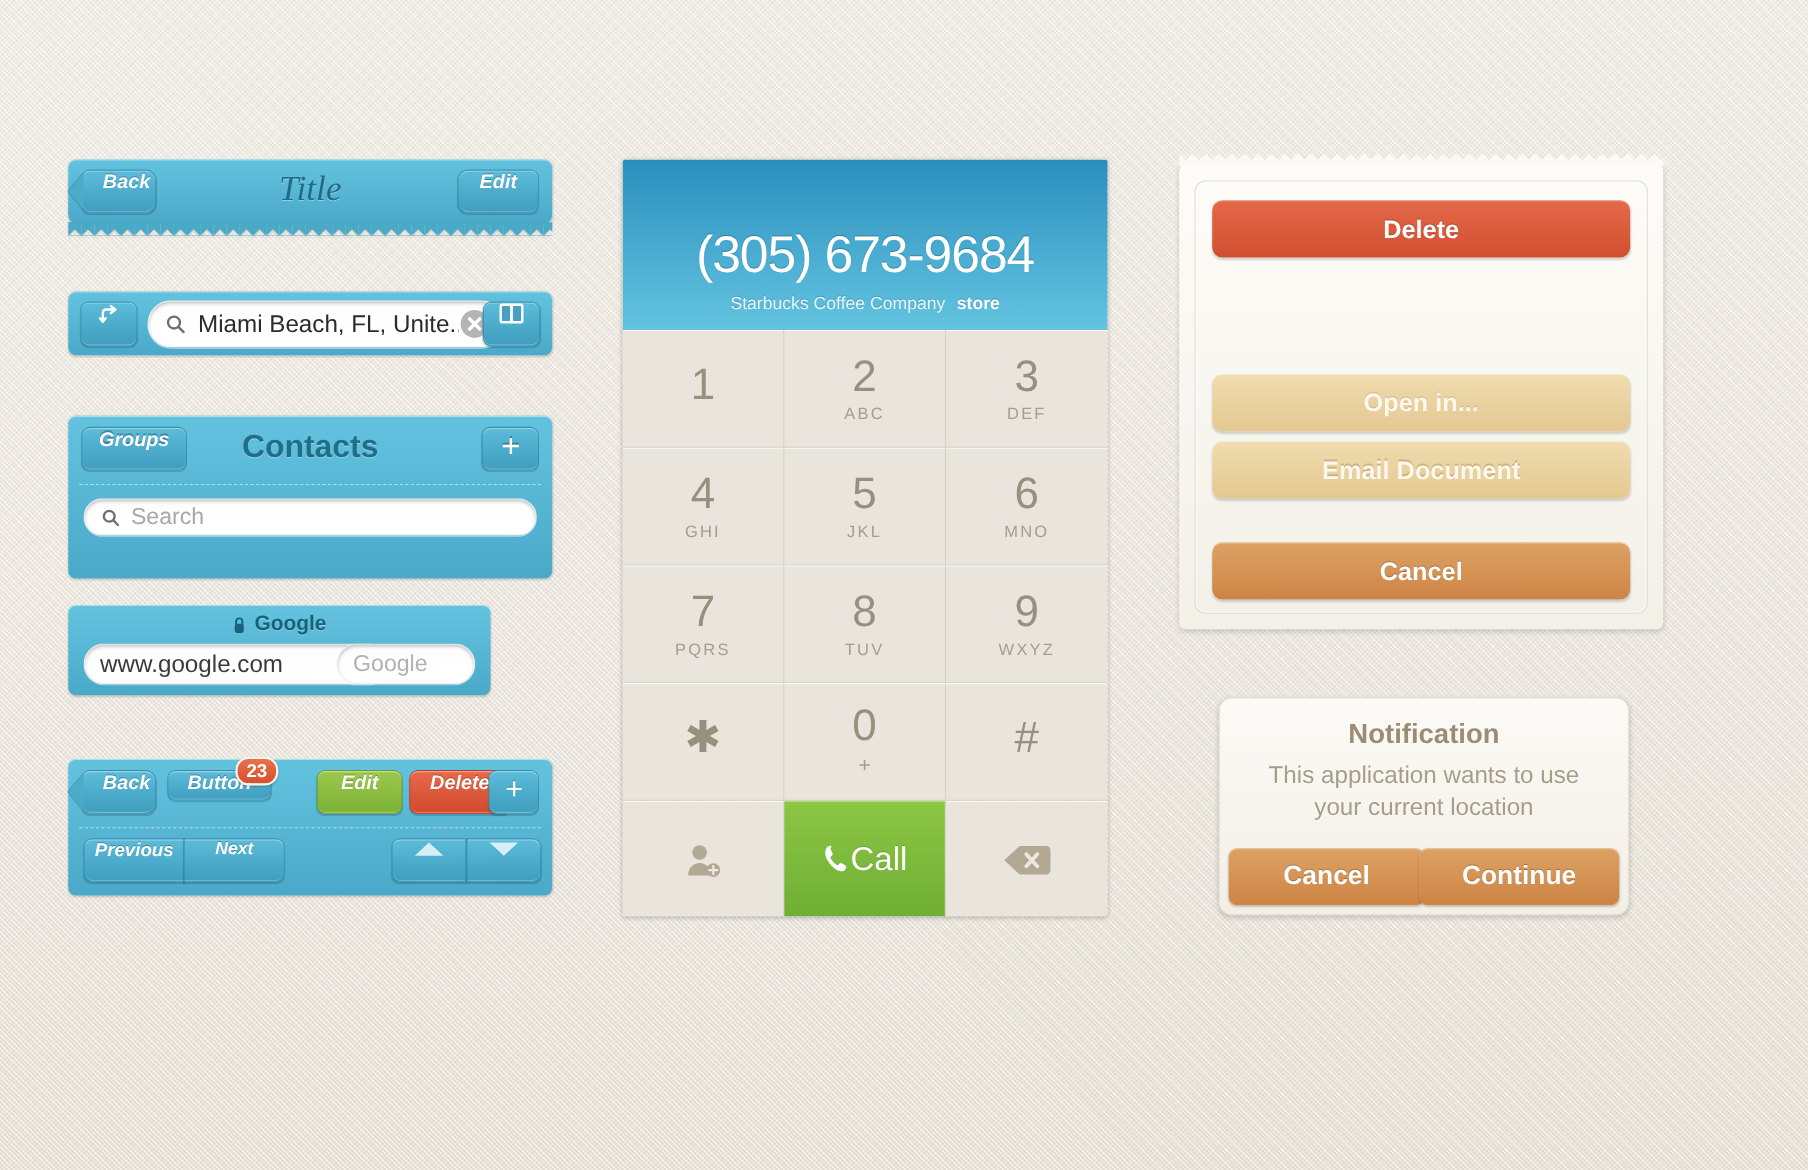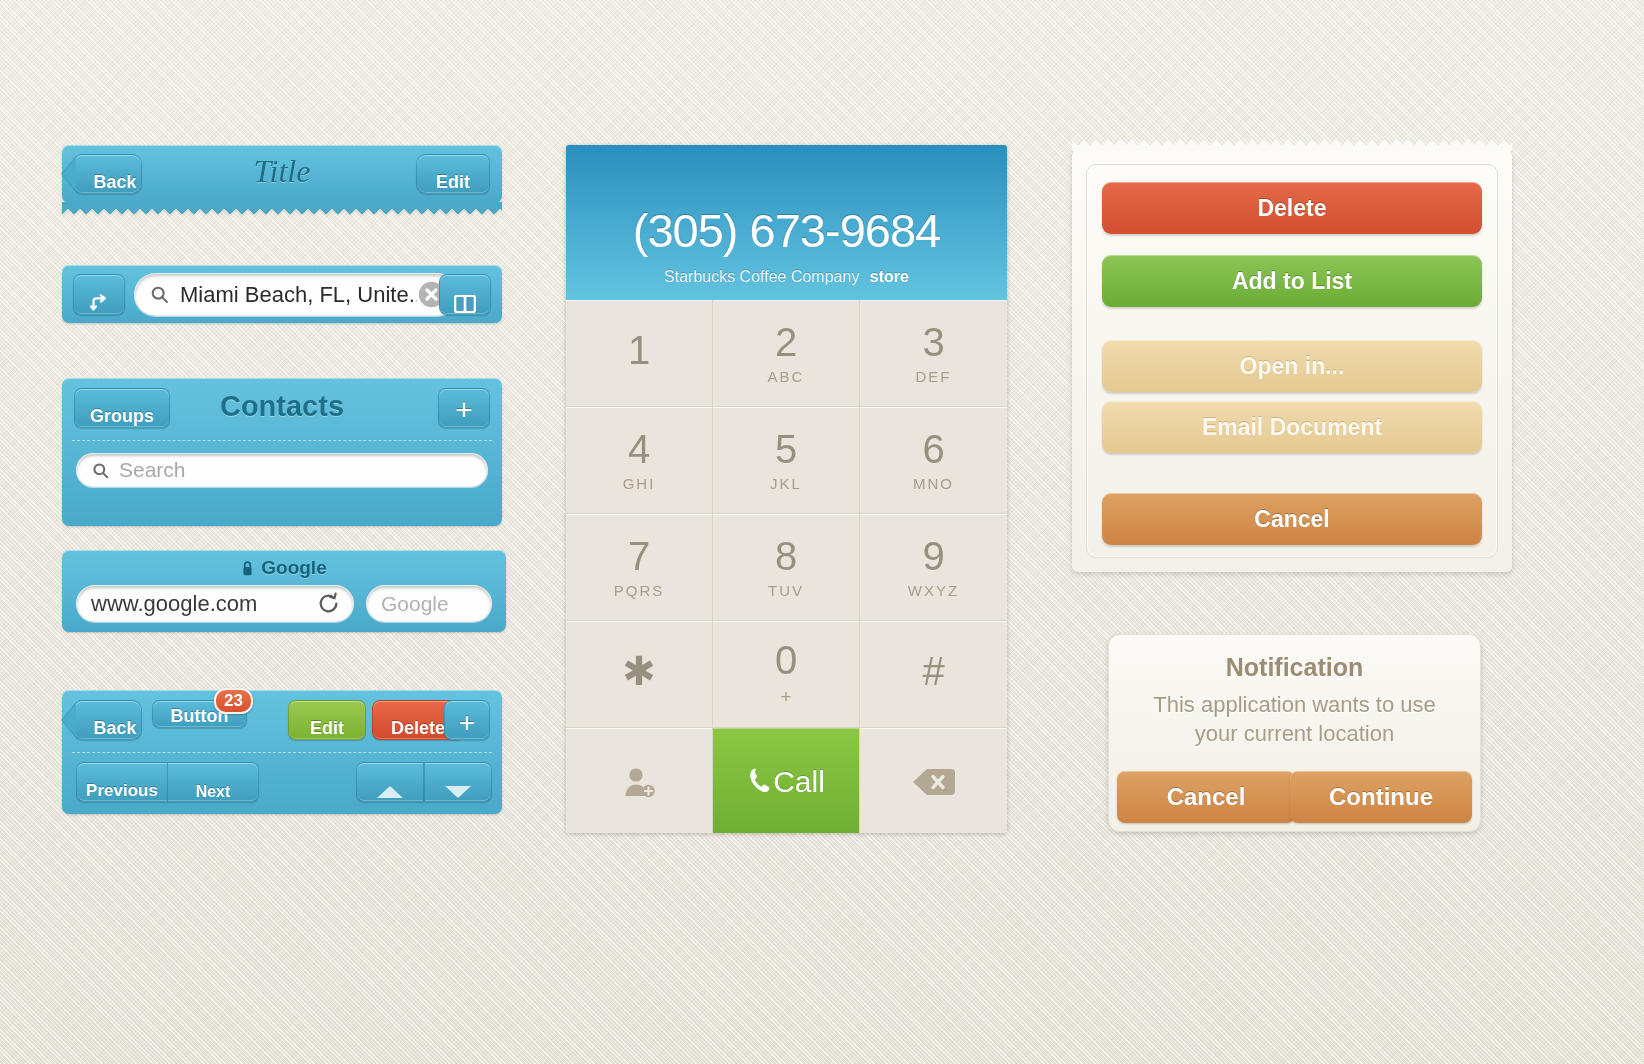--- a/index.html
+++ b/index.html
@@ -39,24 +39,25 @@
   }
 
   
   .bbtn{
     background:linear-gradient(#5cbcda,#3f9dbe);
     border-radius:8px;
     box-shadow:inset 0 1px 0 rgba(255,255,255,.40),
                inset 0 -1px 0 rgba(255,255,255,.25),
                0 1px 1px rgba(0,0,0,.18);
     color:#fff;font-weight:bold;font-size:17px;
-    display:flex;align-items:flex-end;justify-content:center;
+    display:flex;align-items:flex-start;justify-content:center;
     text-shadow:0 -1px 0 rgba(0,0,0,.28);
     border:1px solid rgba(40,120,150,.45);
     box-sizing:border-box;
+    font-style:italic;
   }
   .back-btn{
     position:relative;
     border-radius:8px 10px 10px 8px;
     padding-left:14px;
   }
   .back-btn:before{
     content:"";position:absolute;left:-13px;top:50%;transform:translateY(-50%);
     border-top:17px solid transparent;border-bottom:17px solid transparent;
     border-right:14px solid #4aabca;
@@ -220,21 +221,21 @@
     <span>
       <svg width="19" height="19" viewBox="0 0 24 24" fill="none" stroke="#6d6d6d" stroke-width="2.6" stroke-linecap="round">
         <circle cx="10.5" cy="10.5" r="6.2"></circle>
           <line x1="15.3" y1="15.3" x2="20.5" y2="20.5"></line>
       </svg>
     </span>
     <span style="margin-left:9px;font-size:21px;color:#a8a8a8;">Search</span>
   </div>
 </div>
 
-<div class="blue-bar" style="left:62px;top:550px;width:444px;height:82px;">
+<div class="blue-bar" style="left:62px;top:550px;width:384px;height:82px;">
   <div class="abs" style="left:0;right:0;top:7px;display:flex;align-items:center;justify-content:center;gap:7px;">
     <span>
       <svg width="13" height="17" viewBox="0 0 14 18">
         <path d="M4 8 V5.2 a3 3 0 0 1 6 0 V8" fill="none" stroke="#17627a" stroke-width="1.9"></path>
         <rect x="2.6" y="7.4" width="8.8" height="9" rx="2" fill="#17627a"></rect>
       </svg>
     </span>
     <span style="font-size:19px;font-weight:bold;color:#17627a;text-shadow:0 1px 0 rgba(255,255,255,.3);">Google</span>
   </div>
   <div class="wpill abs" style="left:14px;top:35px;width:278px;height:37px;padding:0 12px 0 14px;">
@@ -383,23 +384,20 @@
     </div>
   </div>
 </div>
 
 <div class="sheet" style="left:1072px;top:150px;width:440px;height:422px;">
   <div class="zig-white"></div>
   <div class="sheet-inner"></div>
   <div class="sbtn red" style="top:32px;">
     <span>Delete</span>
   </div>
-  <div class="sbtn green" style="top:105px;">
-    <span>Add to List</span>
-  </div>
   <div class="sbtn tan" style="top:190px;">
     <span>Open in...</span>
   </div>
   <div class="sbtn tan" style="top:251px;">
     <span>Email Document</span>
   </div>
   <div class="sbtn orange" style="top:343px;">
     <span>Cancel</span>
   </div>
 </div>

